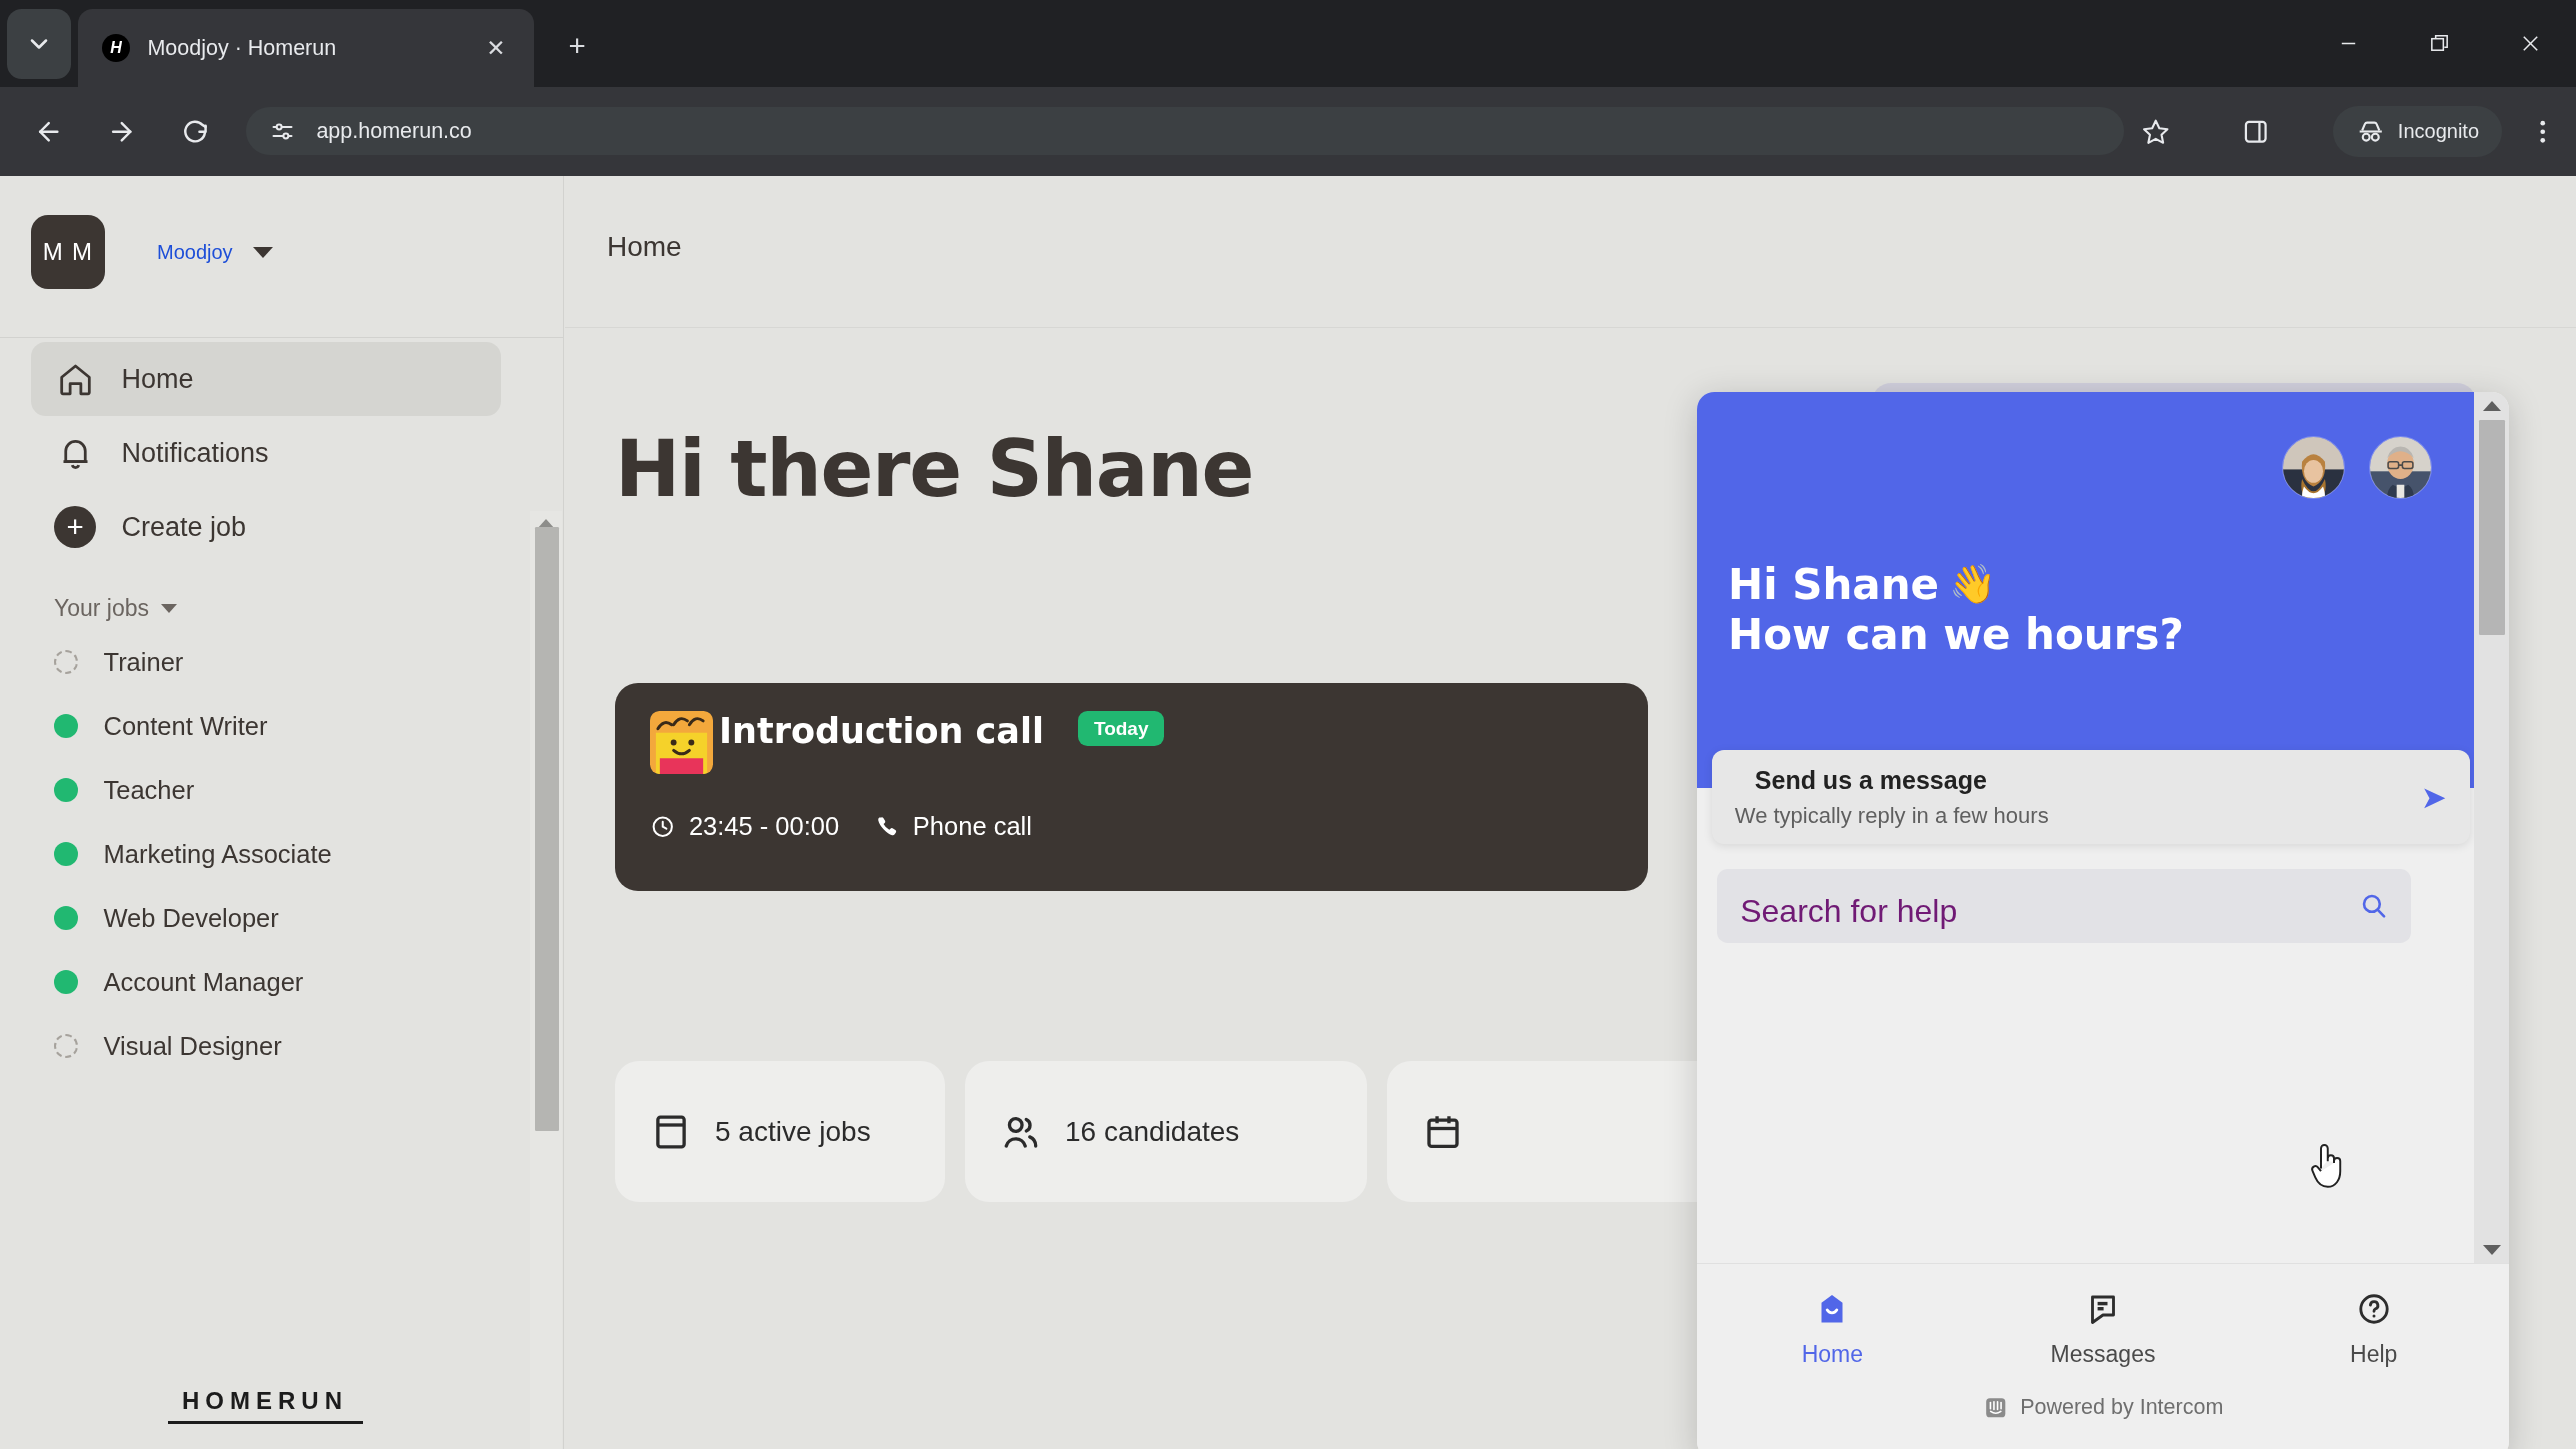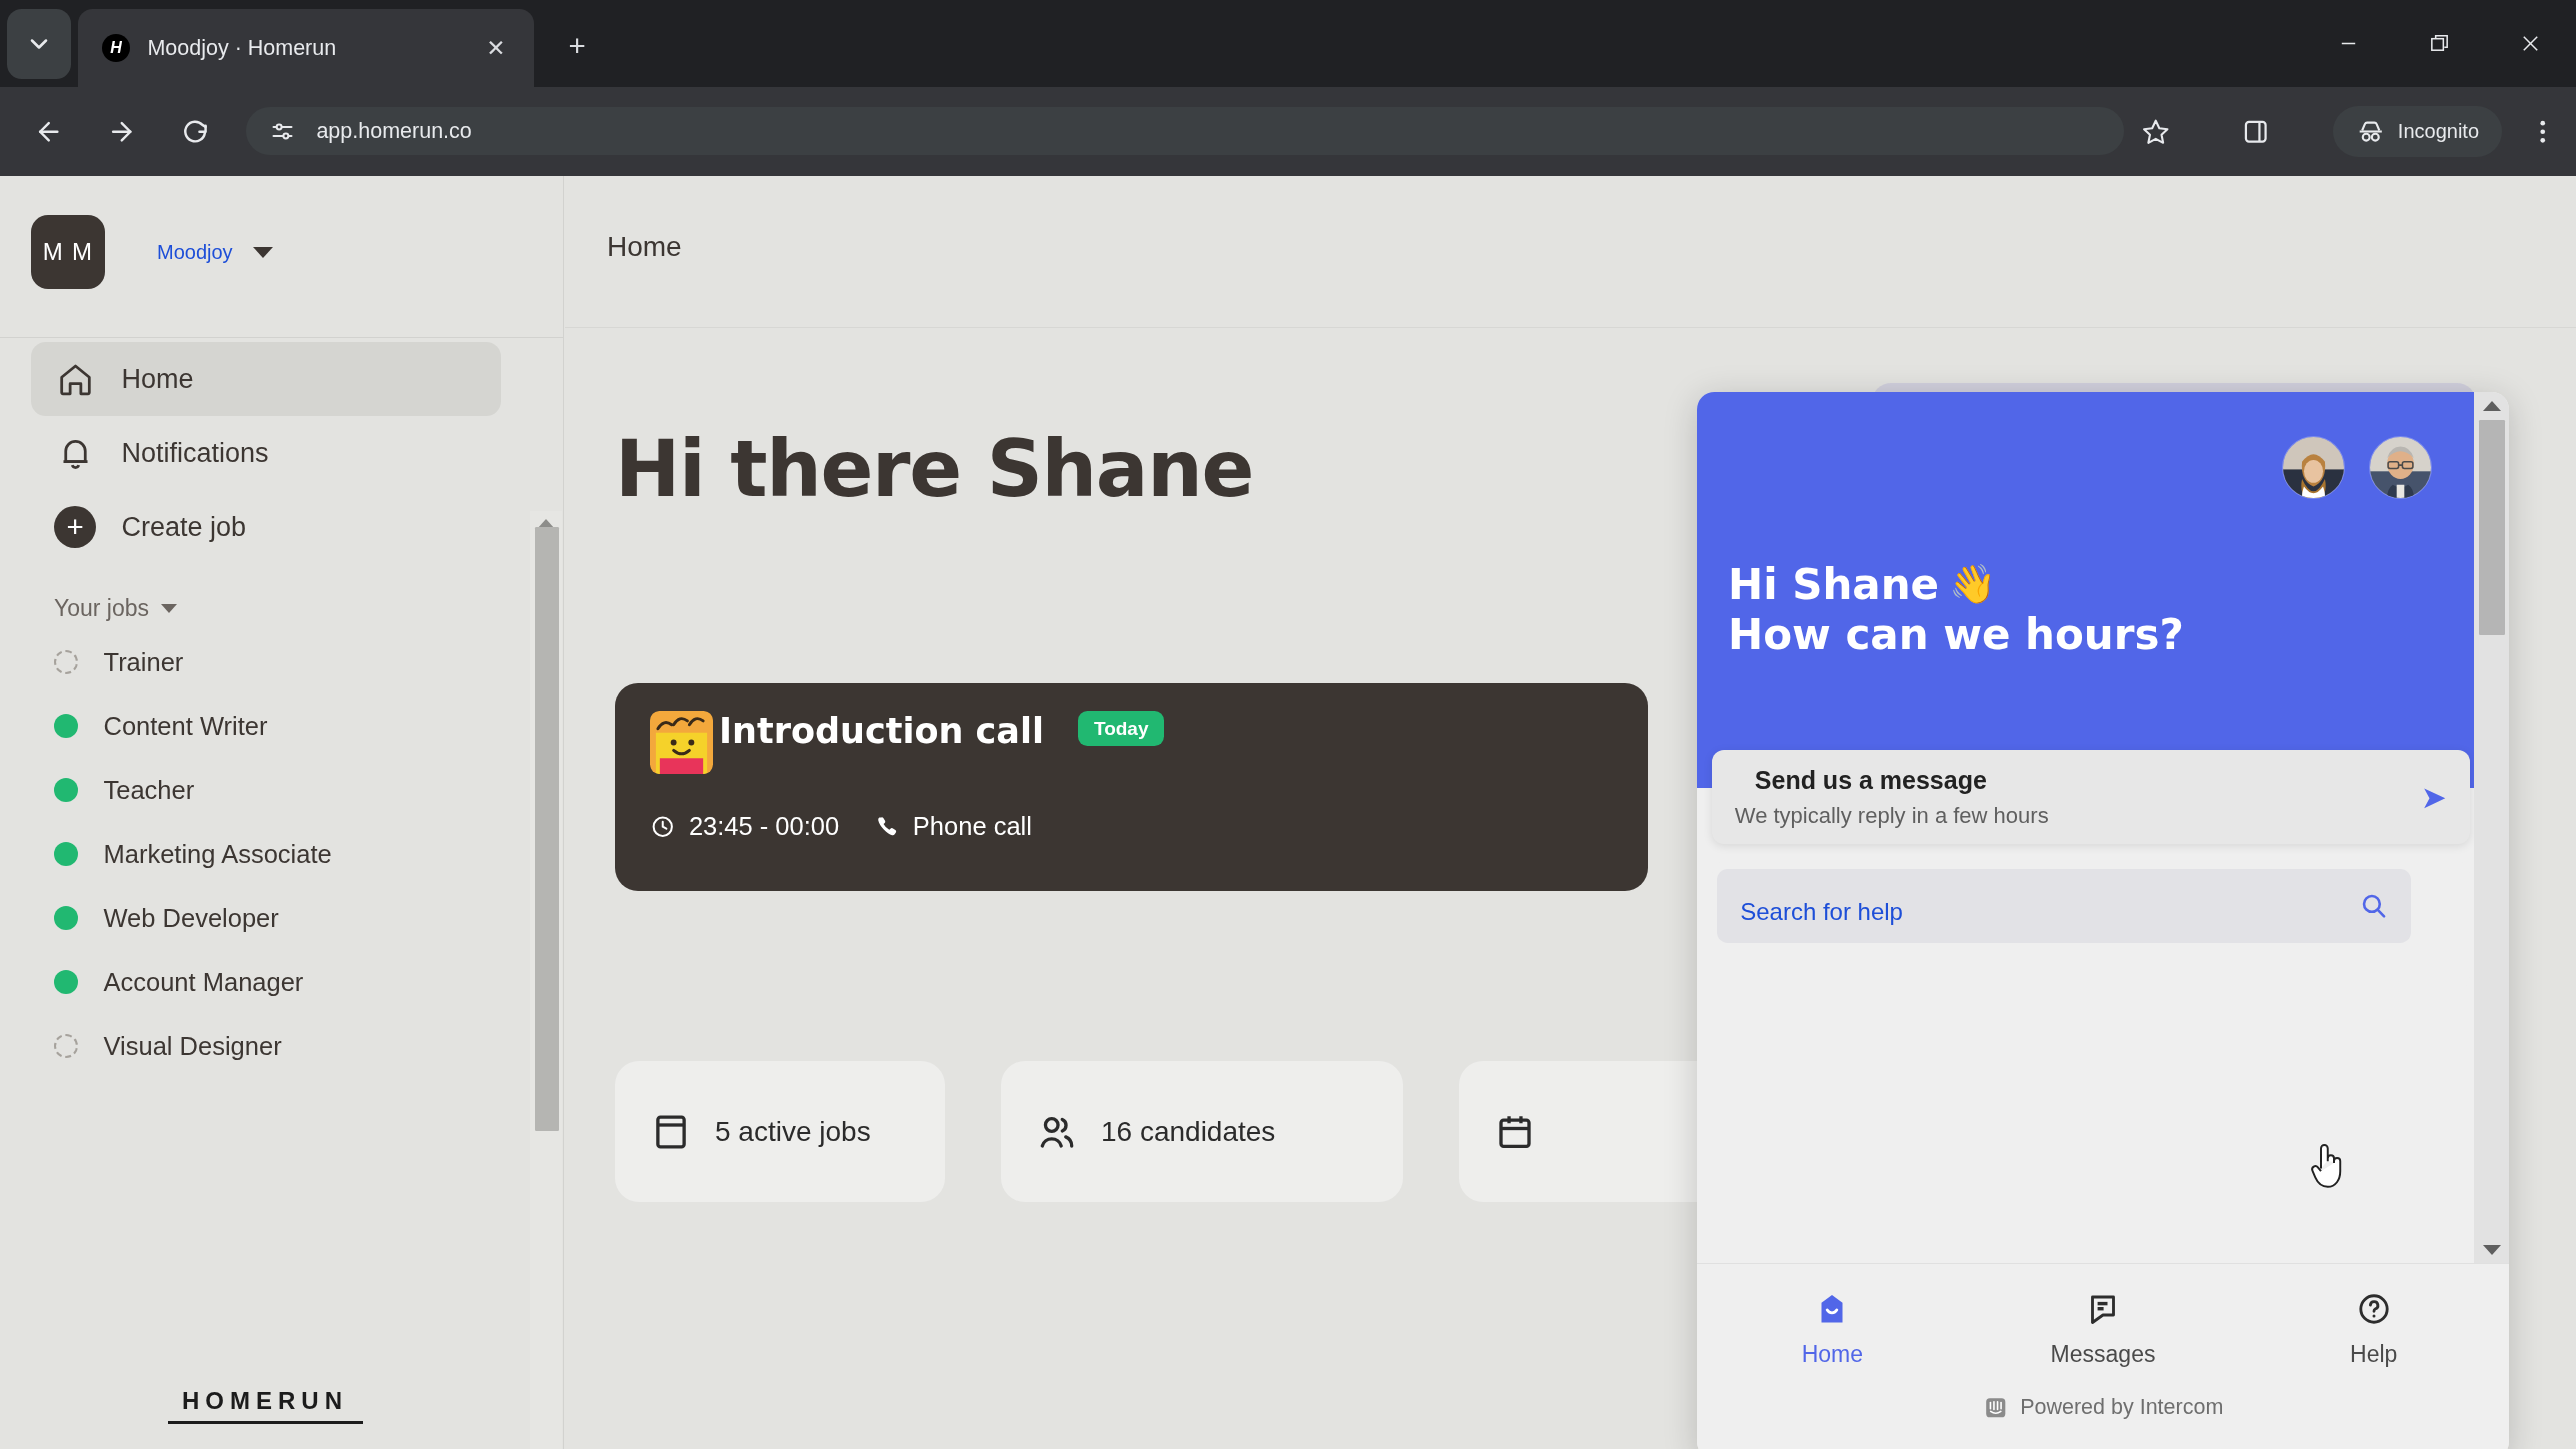--- a/index.html
+++ b/index.html
@@ -137,21 +137,21 @@
   .call-emoji { width: 63px; height: 63px; border-radius: 9.4px; overflow: hidden; flex: none; }
   .call-title { font-size: 35px; font-weight: 800; color: #fff; font-family: "DejaVu Sans", sans-serif; }
   .today-badge {
     background: #21b871; color: #fff; font-size: 19px; font-weight: 600;
     border-radius: 9.4px; padding: 6.7px 16px; margin-left: 28px;
   }
   .call-row2 { display: flex; align-items: center; gap: 17.4px; margin-top: 38px; }
   .call-meta { display: flex; align-items: center; gap: 13.4px; color: #fff; font-size: 25.5px; }
   .call-meta svg { width: 25.5px; height: 25.5px; }
 
-  .stat-row { position: absolute; left: 50px; top: 885px; display: flex; gap: 56px; }
+  .stat-row { position: absolute; left: 50px; top: 885px; display: flex; gap: 20px; }
   .stat-card {
     background: #eeeeec; border-radius: 24px; height: 141px;
     display: flex; align-items: center; gap: 23px; padding: 0 35px;
   }
   .stat-card svg { width: 42px; height: 42px; flex: none; color: #2b2b2b; }
   .stat-label { font-size: 28px; color: #2b2b2b; }
 
   
   .im-shadow {
     position: absolute; left: 1872px; top: 207px; width: 604px; height: 47px;
@@ -184,21 +184,21 @@
 
   .im-search-wrap {
     position: absolute; left: 14.8px; top: 470px; width: 758px; height: 127px;
     background: #efefef; border-radius: 12px;
   }
   .im-search {
     position: absolute; left: 5.4px; top: 6.7px; width: 694px; height: 74px;
     background: #e2e2e6; border-radius: 10.7px;
     display: flex; align-items: center; justify-content: space-between; padding: 0 23px;
   }
-  .im-search-ph { font-size: 24px; color: #1d4ed8; margin-top: 12px; }
+  .im-search-ph { font-size: 32px; color: #701a75; margin-top: 12px; }
   .im-search-icon { color: #5166e8; }
   .im-search-icon svg { width: 29.5px; height: 29.5px; display: block; }
 
   .im-nav {
     position: absolute; left: 0; bottom: 0; width: 812px; height: 196px;
     background: #efefef; border-top: 1.3px solid #e0e0e0;
   }
   .im-nav-items { display: flex; height: 131px; }
   .im-nav-item { flex: 1; display: flex; flex-direction: column; align-items: center; justify-content: center; gap: 14.8px; }
   .im-nav-item svg { width: 36px; height: 36px; }

